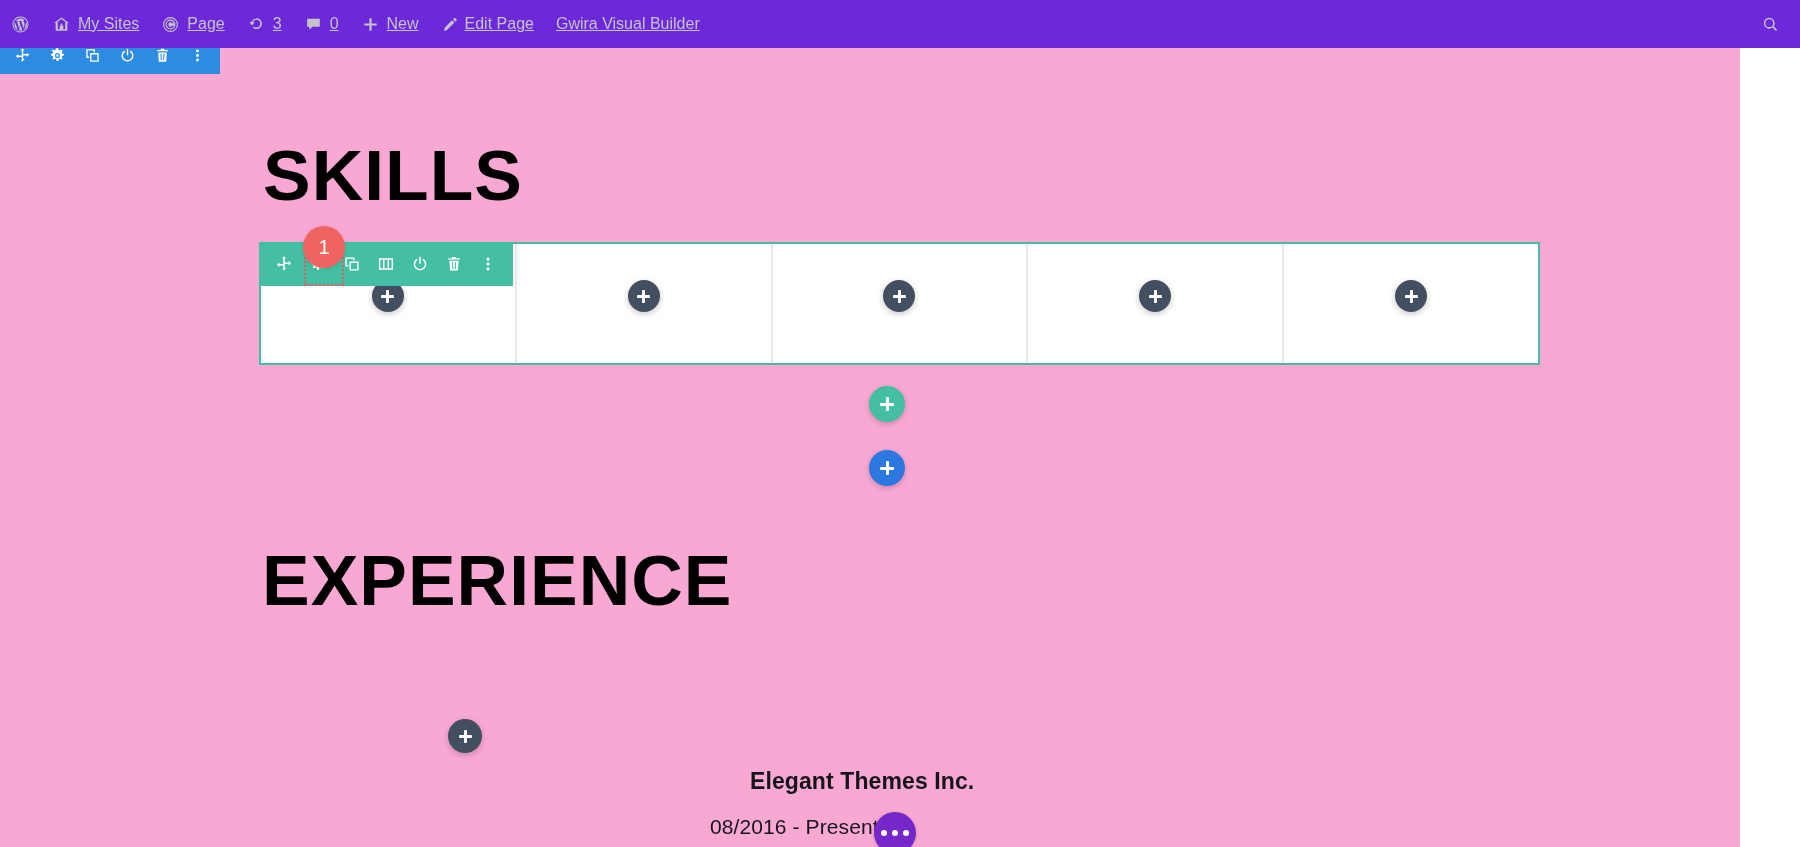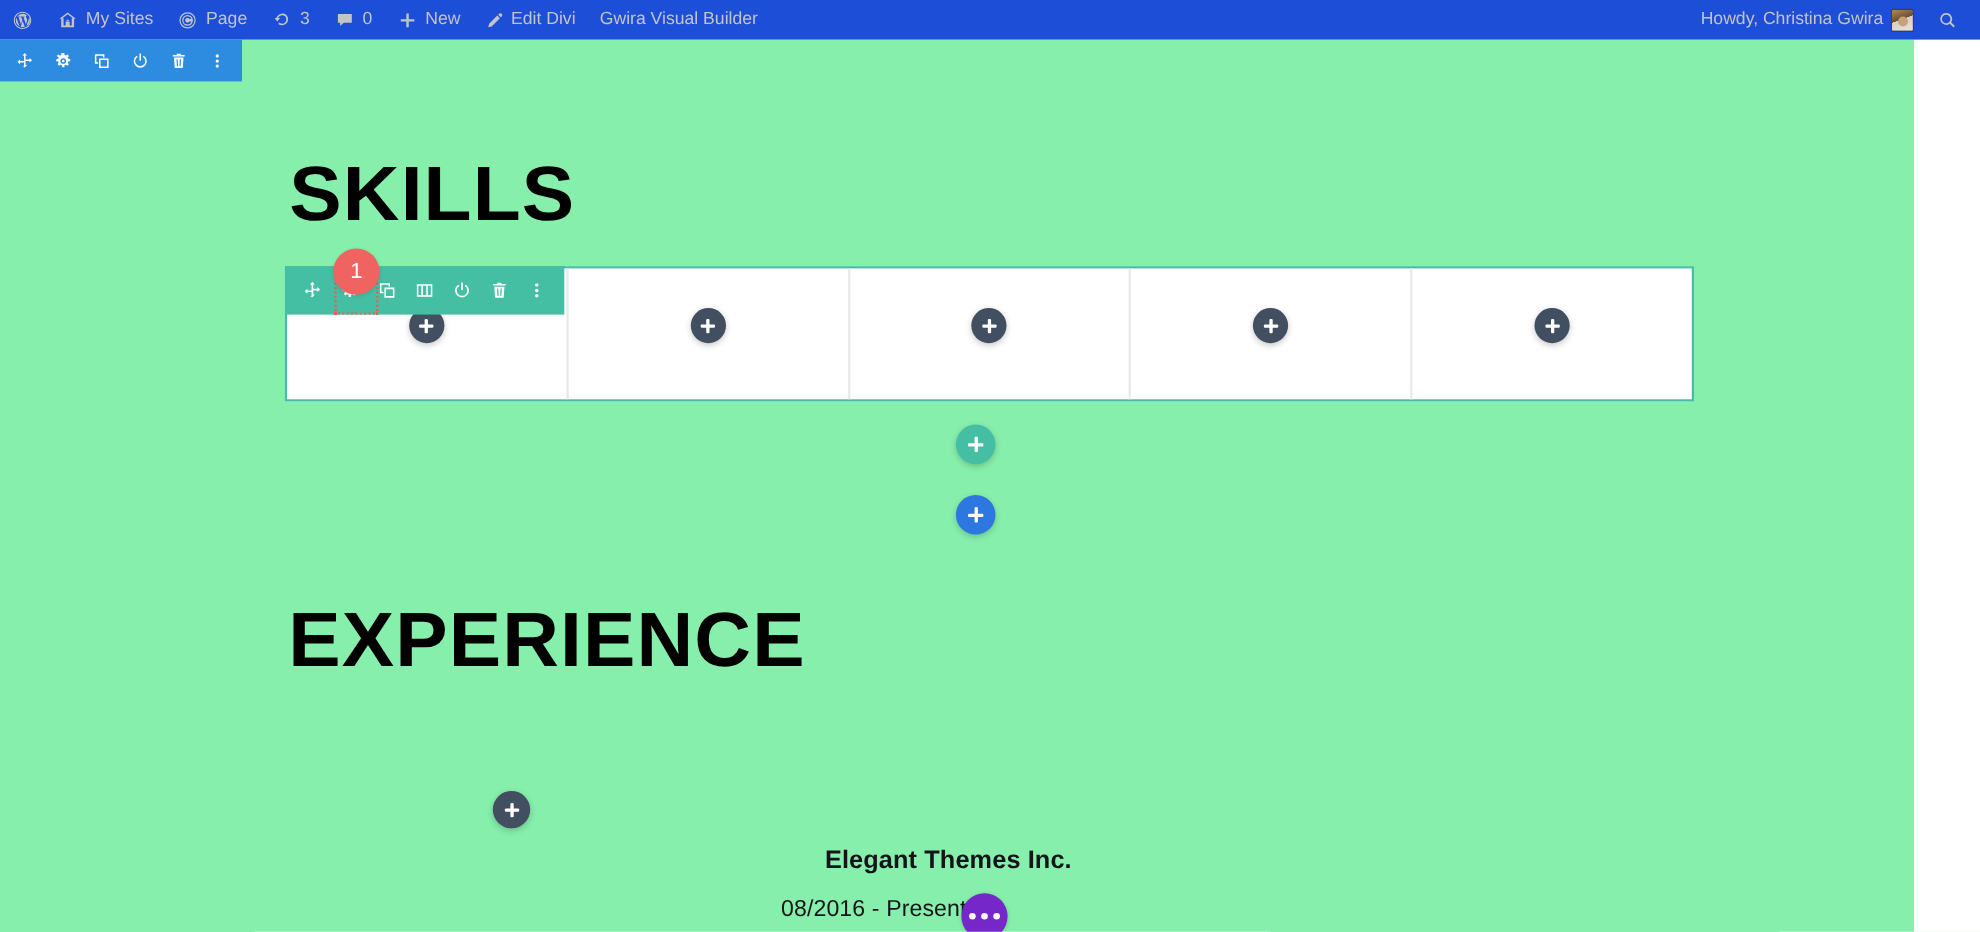--- a/index.html
+++ b/index.html
@@ -11,27 +11,28 @@
     overflow: hidden;
     background: #ffffff;
     font-family: "Liberation Sans", sans-serif;
   }
 
   
   .wp-adminbar {
     position: absolute;
     top: 0; left: 0;
     width: 1800px;
-    height: 36px;
-    background: #1d4ed8;
+    height: 48px;
+    background: #6d28d9;
     display: flex;
     align-items: center;
     color: #c3c4c7;
     font-size: 16px;
     z-index: 200;
+    text-decoration: underline;
   }
   .ab-group { display: flex; align-items: center; }
   .ab-item {
     display: flex;
     align-items: center;
     gap: 7px;
     height: 36px;
     padding: 0 11px;
     color: #c3c4c7;
     white-space: nowrap;
@@ -63,21 +64,21 @@
   
   .ab-ico { width: 19px; height: 19px; display: block; fill: #c3c4c7; flex: 0 0 auto; }
   .ab-ico--sm { width: 17px; height: 17px; }
 
   
   .canvas {
     position: absolute;
     top: 36px; left: 0;
     width: 1740px;
     height: 811px;
-    background: #86efac;
+    background: #f9a8d4;
     overflow: hidden;
   }
 
   
   .section-toolbar {
     position: absolute;
     top: 0px; left: 0px;
     height: 38px;
     background: #2d8ce0;
     display: flex;
@@ -336,36 +337,32 @@
       </span>
       <span class="ab-label">New</span>
     </div>
 
     <div class="ab-item">
       <span>
         <svg class="ab-ico ab-ico--sm" viewBox="0 0 24 24" aria-hidden="true">
           <path d="M17.9 3.6a2.4 2.4 0 0 1 3.4 3.4l-1.1 1.1-3.4-3.4 1.1-1.1zM15.6 5.9l3.4 3.4L8.5 19.8 4 21l1.2-4.5L15.6 5.9z"></path>
         </svg>
       </span>
-      <span class="ab-label">Edit Divi</span>
+      <span class="ab-label">Edit Page</span>
     </div>
 
     <div class="ab-item">
       <span class="ab-label">Gwira Visual Builder</span>
     </div>
 
   </div>
 
   <div class="ab-spacer"></div>
 
   <div class="ab-right">
-    <div class="ab-item">
-      <span class="ab-label">Howdy, Christina Gwira</span>
-      <span class="ab-avatar"></span>
-    </div>
     <div class="ab-item ab-search">
       <span>
         <svg class="ab-ico" viewBox="0 0 24 24" aria-hidden="true">
           <path d="M10.4 3.6a6.8 6.8 0 1 0 4.13 12.2l4.34 4.33 1.53-1.53-4.33-4.34A6.8 6.8 0 0 0 10.4 3.6zm0 1.9a4.9 4.9 0 1 1 0 9.8 4.9 4.9 0 0 1 0-9.8z"></path>
         </svg>
       </span>
     </div>
   </div>
 
 </div>

